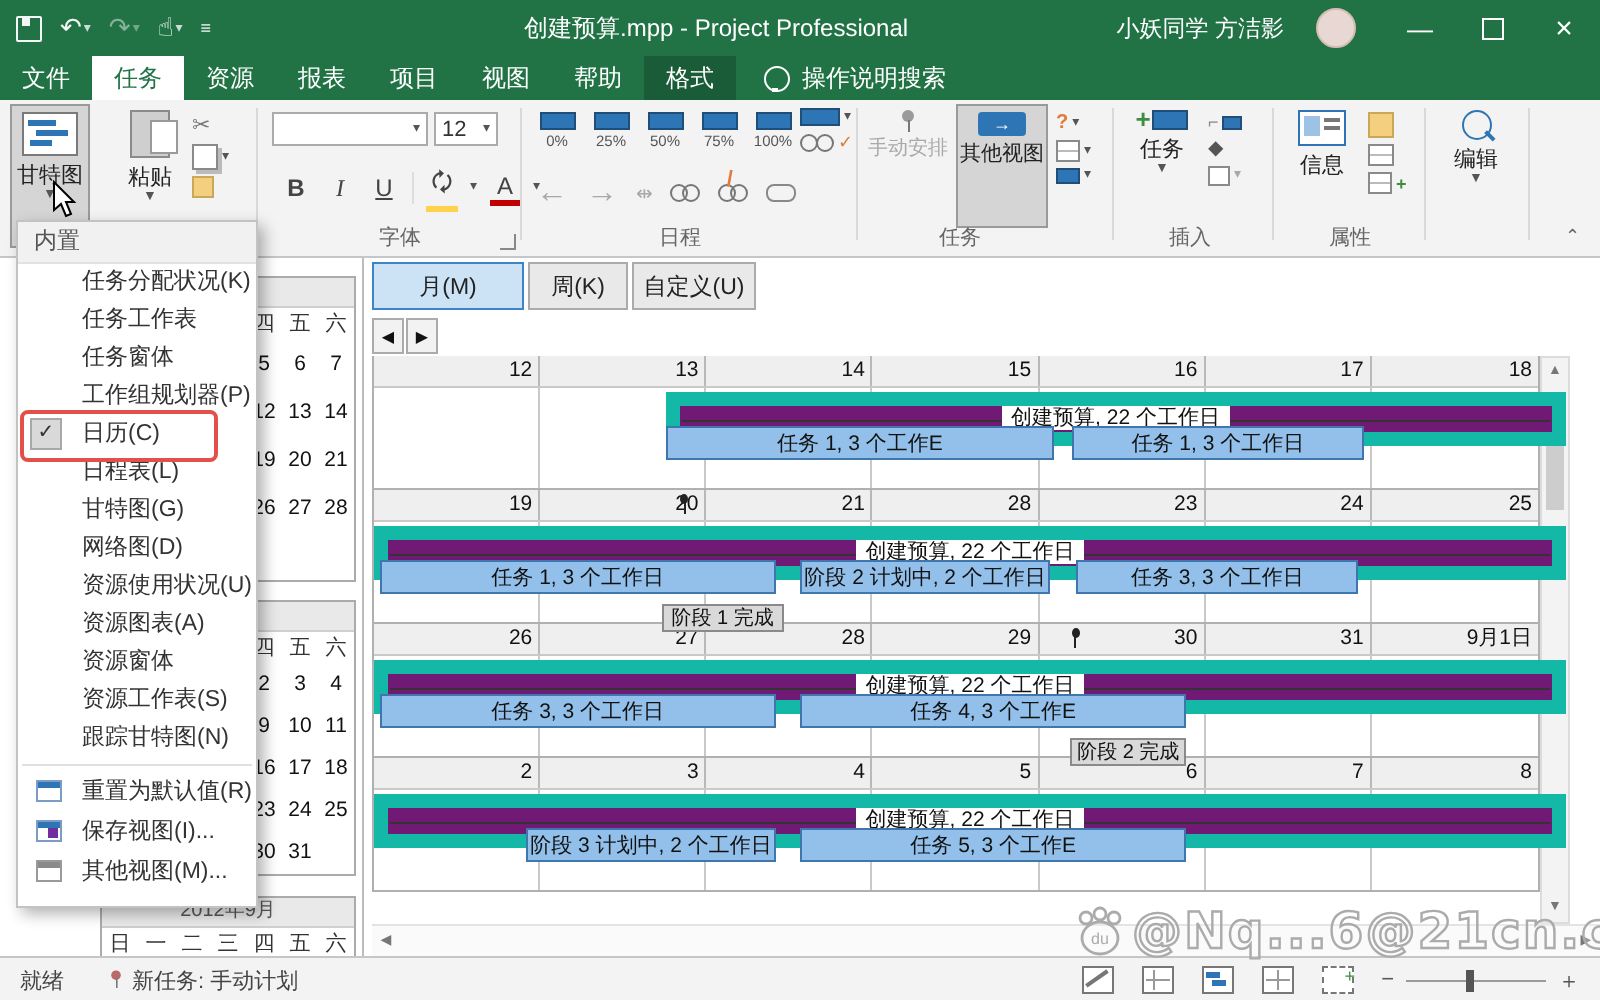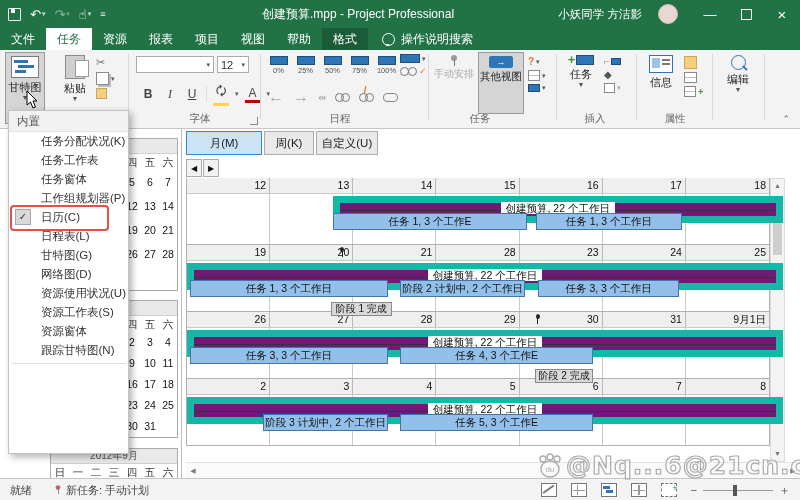--- a/index.html
+++ b/index.html
@@ -639,25 +639,31 @@
   <div id="menu-items">
       <div class="menu-item">任务分配状况(K)</div>
       <div class="menu-item">任务工作表</div>
       <div class="menu-item">任务窗体</div>
       <div class="menu-item">工作组规划器(P)</div>
       <div class="menu-item">日历(C)<div class="chk">✓</div></div>
       <div class="menu-item">日程表(L)</div>
       <div class="menu-item">甘特图(G)</div>
       <div class="menu-item">网络图(D)</div>
       <div class="menu-item">资源使用状况(U)</div>
+      <div class="menu-item">资源图表(A)</div>
+      <div class="menu-item">资源窗体</div>
       <div class="menu-item">资源工作表(S)</div>
-      <div class="menu-item">资源窗体</div>
       <div class="menu-item">跟踪甘特图(N)</div>
     </div>
   <div class="menu-sep"></div>
+  <div id="menu-foot">
+      <div class="menu-foot">重置为默认值(R)<div class="fic"></div></div>
+      <div class="menu-foot">保存视图(I)...<div class="fic save"></div></div>
+      <div class="menu-foot">其他视图(M)...<div class="fic other"></div></div>
+    </div>
   <div class="redbox" id="redbox" style="top: 94px; height: 22px;"></div>
 </div>
 
 <svg class="cursor" width="14" height="20" viewBox="0 0 14 20">
   <path d="M1,1 L1,15 L4.5,12 L7,18 L9.5,17 L7,11 L11,11 Z" fill="#fff" stroke="#000" stroke-width="1"></path>
 </svg>
 
 <div class="watermark">
   <svg width="28" height="26" viewBox="0 0 28 26">
     <g fill="rgba(255,255,255,.25)" stroke="#ababab" stroke-width="1.4">

